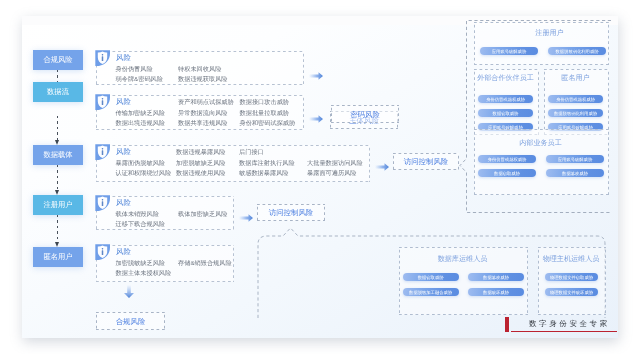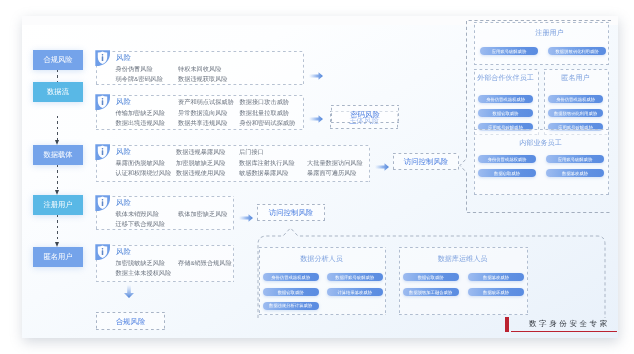--- a/index.html
+++ b/index.html
@@ -325,52 +325,43 @@
         <div class="pill" style="left: 4px; top: 40px; width: 58px;">
           <span>数据窃取威胁</span>
         </div>
         <div class="pill" style="left: 72px; top: 40px; width: 58px;">
           <span>数据篡改威胁</span>
         </div>
       </div>
       <div style="position: absolute; left: 234px; top: 210px; width: 351px; height: 92px;"><svg width="351" height="92" viewBox="0 0 351 92">
           <path d="M2 92 V18 Q2 10 11 10 H27 L34.5 2 L42 10 H341 Q349 10 349 18 V92" fill="none" stroke="#a9b4c4" stroke-width="1" stroke-dasharray="3.2 2.6"></path>
         </svg></div>
-      <div class="dbox" style="left: 237px; top: 231px; width: 127px; height: 68px; background-color: rgba(255, 255, 255, 0.45);">
-        <div class="ptitle" style="left: 0px; top: 7px; width: 125px;">数据分析人员</div>
-        <div class="pill" style="left: 3.6px; top: 26.4px; width: 56px;">
-          <span>身份仿冒或越权威胁</span>
-        </div>
-        <div class="pill" style="left: 67.7px; top: 26.4px; width: 56px;">
-          <span>数据库账号破解威胁</span>
-        </div>
-        <div class="pill" style="left: 3.6px; top: 41.2px; width: 56px;">
-          <span>数据窃取威胁</span>
-        </div>
-        <div class="pill" style="left: 67.7px; top: 41.2px; width: 56px;">
-          <span>计算结果篡改威胁</span>
-        </div>
-        <div class="pill" style="left: 3.6px; top: 54.9px; width: 56px;">
-          <span>数据违规分析计算威胁</span>
-        </div>
-      </div>
       <div class="dbox" style="left: 377px; top: 231px; width: 129px; height: 68px; background-color: rgba(255, 255, 255, 0.45);">
         <div class="ptitle" style="left: 0px; top: 7px; width: 127px;">数据库运维人员</div>
         <div class="pill" style="left: 3.6px; top: 26.4px; width: 56px;">
           <span>数据窃取威胁</span>
         </div>
         <div class="pill" style="left: 69px; top: 26.4px; width: 56px;">
           <span>数据篡改威胁</span>
         </div>
         <div class="pill" style="left: 3.6px; top: 41.2px; width: 56px;">
           <span>数据脱敏加工融合威胁</span>
         </div>
         <div class="pill" style="left: 69px; top: 41.2px; width: 56px;">
           <span>数据破坏威胁</span>
         </div>
       </div>
+      <div class="dbox" style="left: 516px; top: 231px; width: 68px; height: 68px; background-color: rgba(255, 255, 255, 0.45);">
+        <div class="ptitle" style="left: 0px; top: 7px; width: 66px;">物理主机运维人员</div>
+        <div class="pill" style="left: 7px; top: 26.4px; width: 53px;">
+          <span>物理数据文件窃取威胁</span>
+        </div>
+        <div class="pill" style="left: 7px; top: 41.2px; width: 53px;">
+          <span>物理数据文件破坏威胁</span>
+        </div>
+      </div>
       <div class="brand" style="left: 483px; top: 301px; width: 112px; height: 15px;">
         <div class="bar"></div>
         <div class="txt">数字身份安全专家</div>
         <div class="rule" style="width: 106px;"></div>
       </div>
     </div>
 </div>
 
 </body></html>

